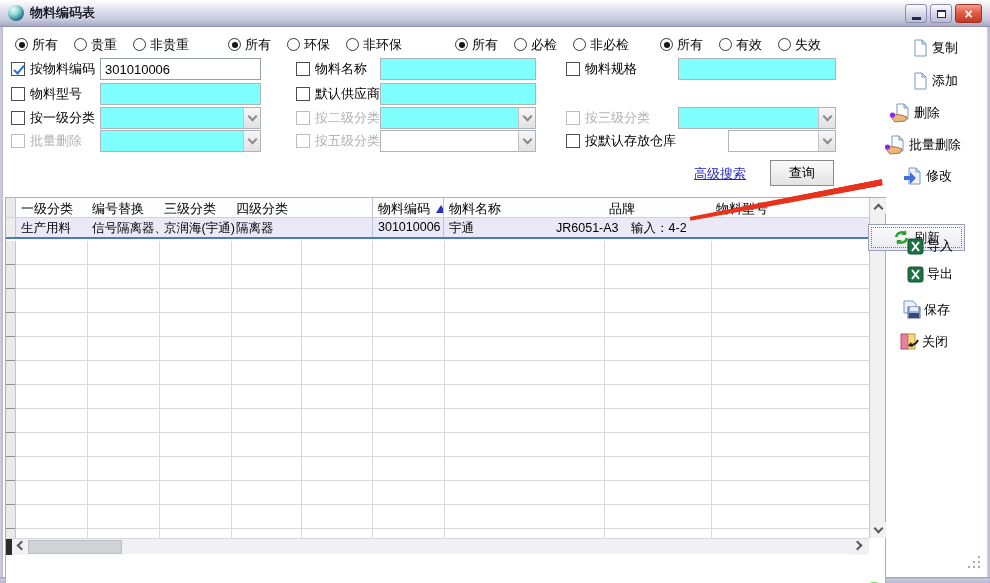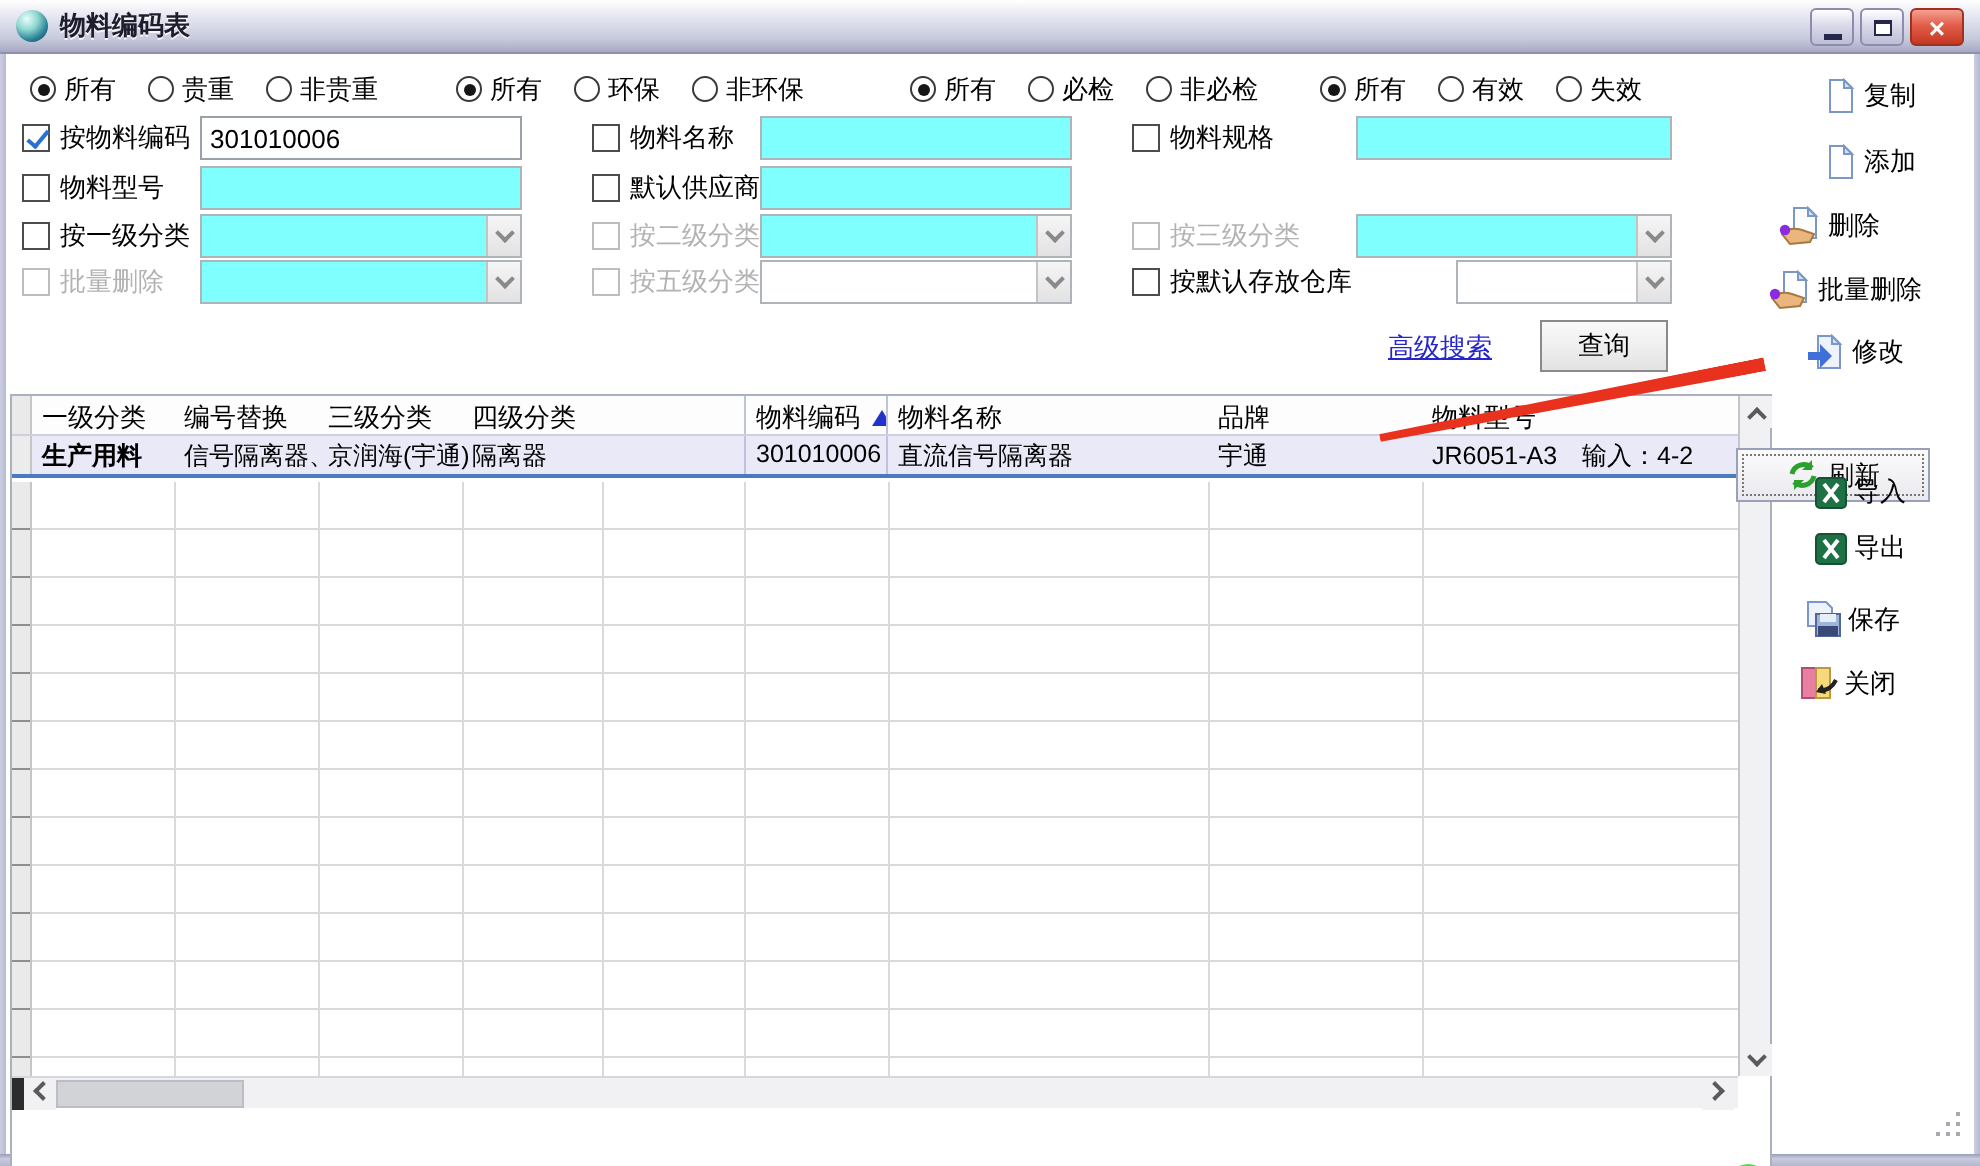--- a/index.html
+++ b/index.html
@@ -305,27 +305,26 @@
             <span>物料编码</span>
             <span class="tri-up"></span>
           </span>
         <span class="hcell" style="width:160px;">物料名称</span>
         <span class="hcell" style="width:107px;">品牌</span>
         <span class="hcell" style="width:158px;">物料型号</span>
       </div>
 
       <div class="grow">
         <span class="rcell rind"></span>
-        <span class="rcell" style="width:71px;font-weight:bold;">生产用料</span>
+        <span class="rcell" style="width:71px;">生产用料</span>
         <span class="rcell" style="width:72px;">信号隔离器、</span>
         <span class="rcell" style="width:72px;">京润海(宇通)</span>
         <span class="rcell" style="width:70px;">隔离器</span>
         <span class="rcell" style="width:71px;"></span>
         <span class="rcell clip" style="width:72px;border-left:1px solid #c0c4da;border-right:1px solid #c0c4da;">301010006</span>
-        <span class="rcell clip" style="width:160px;">直流信号隔离器</span>
         <span class="rcell clip" style="width:107px;">宇通</span>
         <span class="rcell clip" style="width:158px;">JR6051-A3　输入：4-2</span>
       </div>
 
       <div class="gridrows"></div>
       <div class="indstrip"></div>
       <div class="vl" style="left:81px;"></div>
       <div class="vl" style="left:153px;"></div>
       <div class="vl" style="left:225px;"></div>
       <div class="vl" style="left:295px;"></div>

